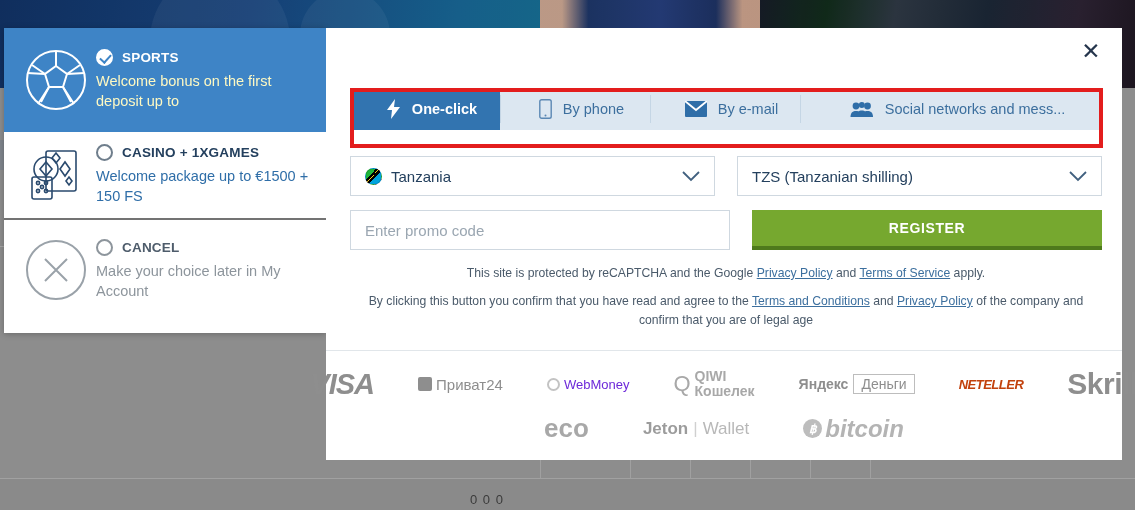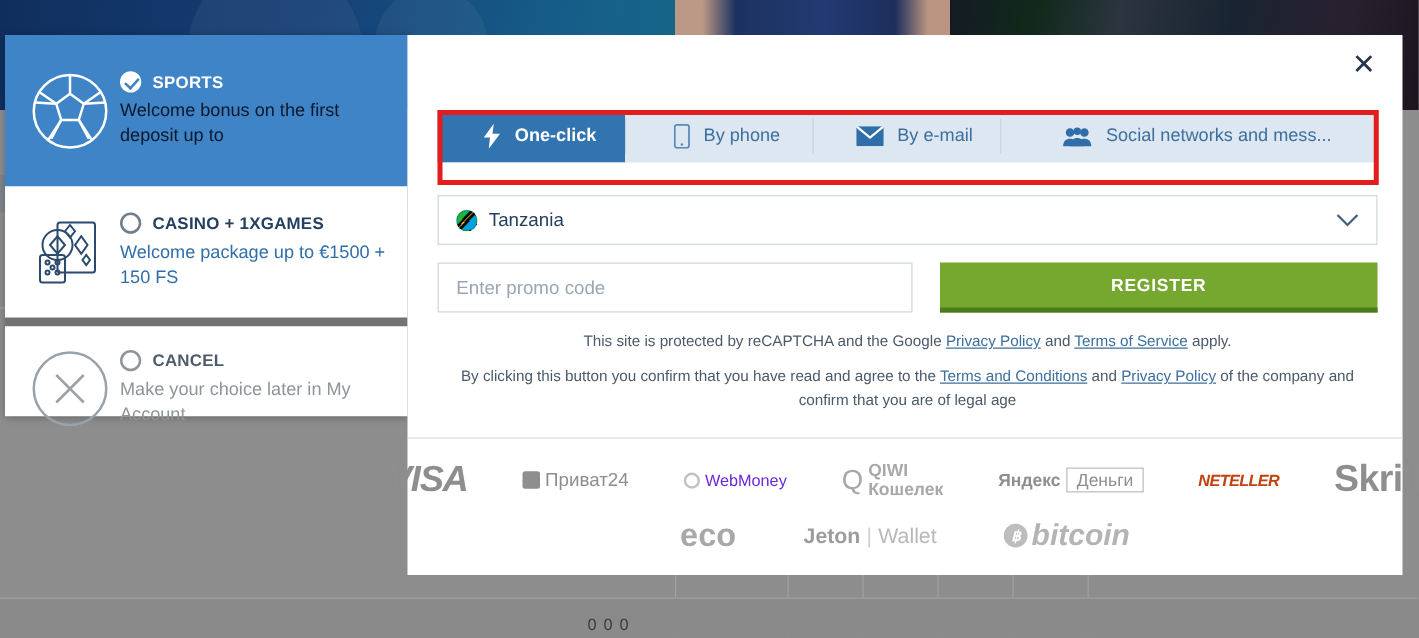--- a/index.html
+++ b/index.html
@@ -71,32 +71,32 @@
     padding: 1px 3px; border-radius: 2px; vertical-align: 2px; letter-spacing: 2px;
   }
   .ico-bars, .ico-graph { display: inline-block; color: #3b3b3b; font-size: 13px; margin-left: 8px; }
 
   
   .bonus-panel {
     position: absolute; left: 4px; top: 28px; width: 322px; height: 305px;
     background: #ffffff; box-shadow: 0 1px 6px rgba(0,0,0,.25);
   }
   .bonus-item { display: flex; padding: 16px 14px 16px 16px; position: relative; }
-  .bonus-item.sports { background: #3e84c6; height: 121px; align-items: center; }
-  .bonus-item.casino { height: 112px; align-items: center; border-bottom: 7px solid #737373; }
+  .bonus-item.sports { background: #3e84c6; height: 104px; align-items: center; }
+  .bonus-item.casino { height: 88px; align-items: center; border-bottom: 2px solid #737373; }
   .bonus-item.cancel { height: 100px; align-items: center; }
   .bonus-ico { width: 72px; flex: 0 0 72px; display: flex; align-items: center; justify-content: center; }
   .bonus-txt { flex: 1; padding-left: 4px; }
   .bonus-head { display: flex; align-items: center; gap: 9px; margin-bottom: 6px; }
   .bonus-title { font-size: 13.5px; font-weight: bold; letter-spacing: .2px; }
   .sports .bonus-title { color: #ffffff; }
   .casino .bonus-title { color: #24405e; }
   .cancel .bonus-title { color: #4e5c6b; }
   .bonus-desc { font-size: 14.5px; line-height: 1.35; }
-  .sports .bonus-desc { color: #0f172a; }
+  .sports .bonus-desc { color: #fef9c3; }
   .casino .bonus-desc { color: #2f6ea8; }
   .cancel .bonus-desc { color: #8d959c; }
   .radio {
     width: 17px; height: 17px; border-radius: 50%; border: 2px solid #8d959c;
     display: inline-block; flex: 0 0 17px;
   }
   .radio.checked {
     border-color: #ffffff; background: #ffffff; position: relative;
   }
   .radio.checked::after {
@@ -363,20 +363,28 @@
         <div class="row">
           <div class="field">
             <span class="flag-tz"></span>
             <span>Tanzania</span>
             <span class="chev">
               <svg width="18" height="11" viewBox="0 0 18 11">
                   <path d="M1 1 L9 9 L17 1" fill="none" stroke="#41607f" stroke-width="1.8"></path>
                 </svg>
             </span>
           </div>
+          <div class="field">
+            <span>TZS (Tanzanian shilling)</span>
+            <span class="chev">
+              <svg width="18" height="11" viewBox="0 0 18 11">
+                  <path d="M1 1 L9 9 L17 1" fill="none" stroke="#41607f" stroke-width="1.8"></path>
+                </svg>
+            </span>
+          </div>
         </div>
 
         <div class="row">
           <div class="field">
             <span class="promo">Enter promo code</span>
           </div>
           <div class="btn-register">REGISTER</div>
         </div>
 
         <div class="legal">

